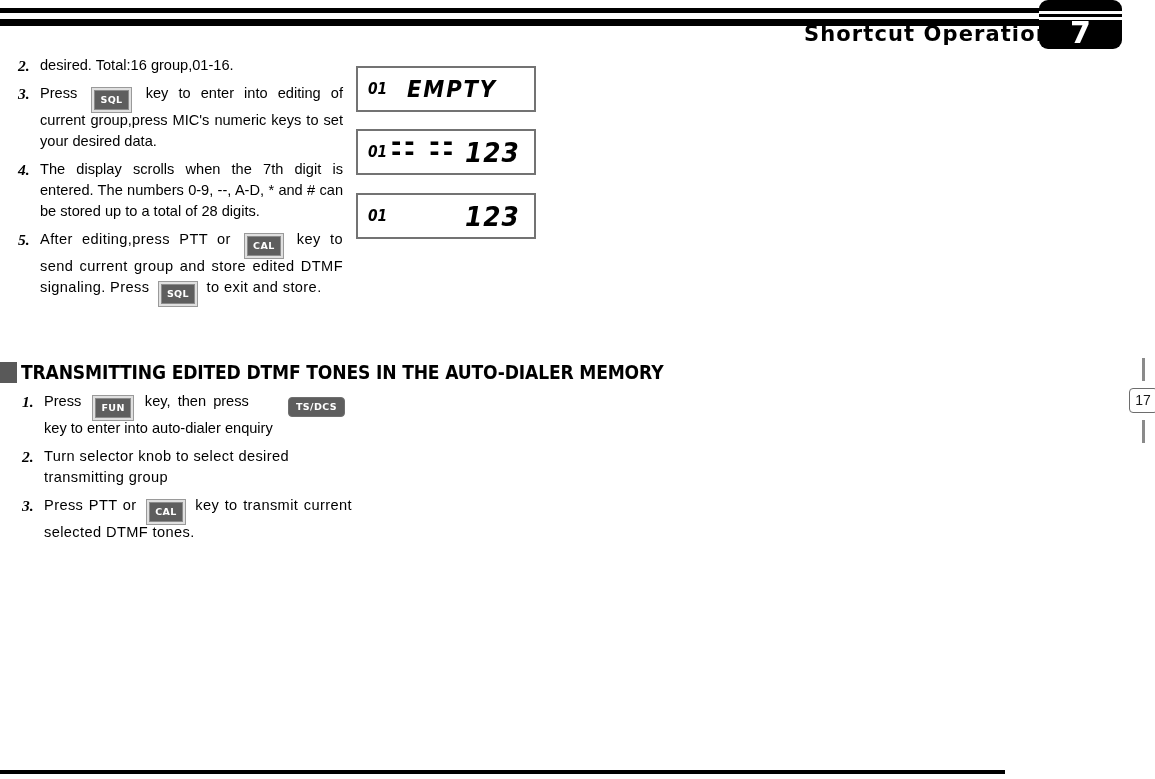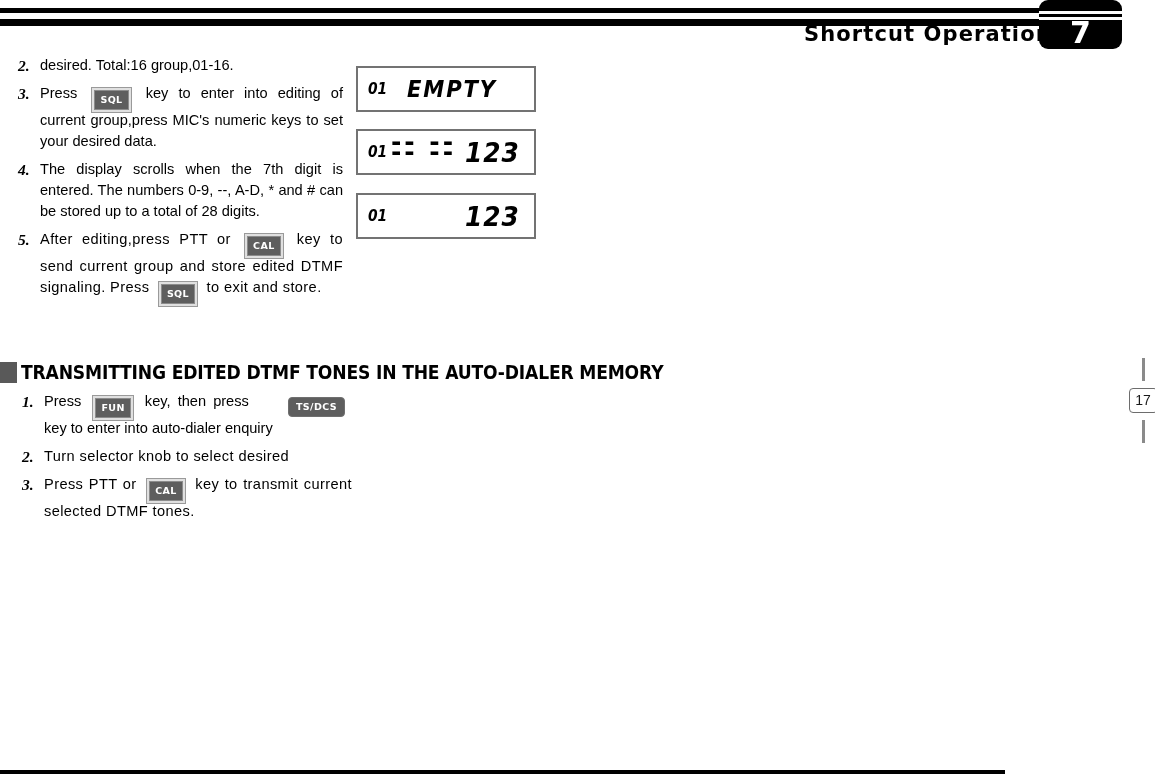--- a/index.html
+++ b/index.html
@@ -330,20 +330,21 @@
 
   <div class="step">
     <div class="step-num">1.</div>
     <div class="step-body"><span>Press </span><span class="keycap">FUN</span><span> key, then press </span><span class="keycap pill">TS/DCS</span><span> key to enter into auto-dialer enquiry</span></div>
   </div>
 
   <div class="step">
     <div class="step-num">2.</div>
     <div class="step-body loose">
       <span class="ln">Turn selector knob to select desired</span>
+      <span class="ln">transmitting group</span>
     </div>
   </div>
 
   <div class="step">
     <div class="step-num">3.</div>
     <div class="step-body loose"><span>Press PTT or </span><span class="keycap">CAL</span><span> key to transmit current selected DTMF tones.</span></div>
   </div>
 
 </div>
 

